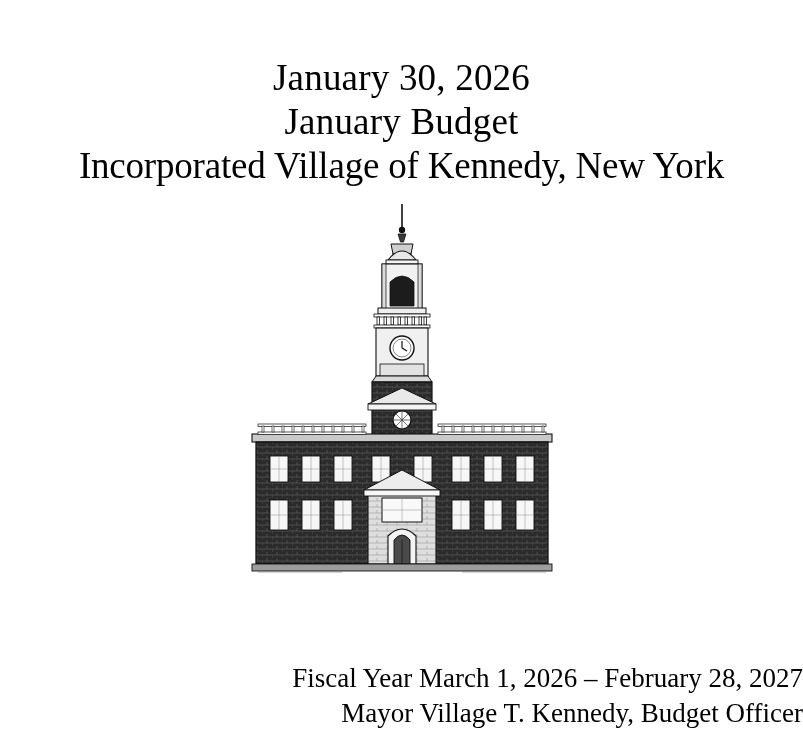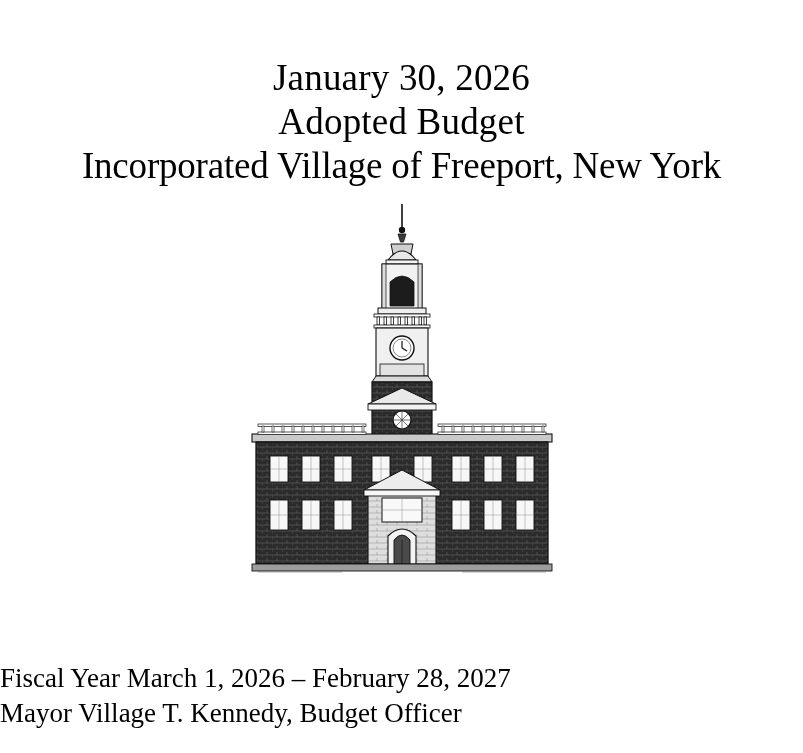--- a/index.html
+++ b/index.html
@@ -43,38 +43,38 @@
     margin-top: 10px;
     width: 360px;
     height: 380px;
     position: relative;
   }
   .footer-block {
     position: absolute;
     bottom: 22px;
     left: 0;
     width: 100%;
-    text-align: left;
+    text-align: right;
   }
   .footer-line {
     font-size: 27px;
     line-height: 35px;
     white-space: nowrap;
   }
   svg { display: block; }
 </style>
 </head>
 <body>
 
 <div class="page">
 
   <div class="title-block">
     <div class="title-line">January 30, 2026</div>
-    <div class="title-line">Adopted Budget</div>
-    <div class="title-line wide">Incorporated Village of Freeport, New York</div>
+    <div class="title-line">January Budget</div>
+    <div class="title-line wide">Incorporated Village of Kennedy, New York</div>
   </div>
 
   <div class="artwork">
     <svg viewBox="0 0 360 380" width="360" height="380" xmlns="http://www.w3.org/2000/svg" aria-hidden="true">
       <defs>
         <pattern id="brick" width="10" height="6" patternUnits="userSpaceOnUse">
           <rect width="10" height="6" fill="#2b2b2b"></rect>
           <path d="M0 3 H10 M5 0 V3 M0 6 V3" stroke="#636363" stroke-width="0.6"></path>
         </pattern>
         <pattern id="brickLight" width="10" height="6" patternUnits="userSpaceOnUse">

